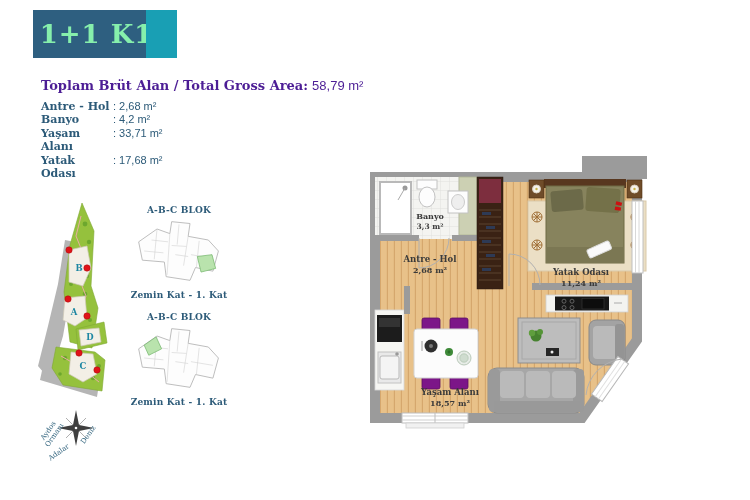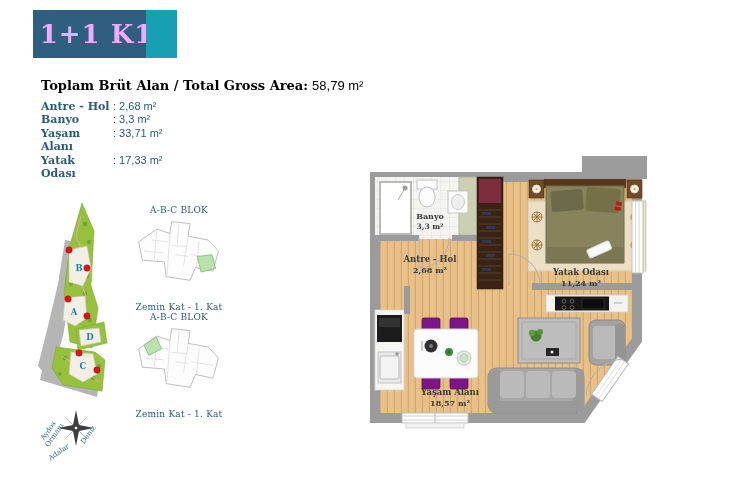--- a/index.html
+++ b/index.html
@@ -1,38 +1,38 @@
 <!DOCTYPE html>
 <html><head>
 <meta charset="utf-8">
 <style>
   html,body{margin:0;padding:0;background:#fff;}
   .page{position:relative;width:750px;height:500px;background:#ffffff;overflow:hidden;
         font-family:"Liberation Sans",sans-serif;}
   
   .badge{position:absolute;left:33px;top:10px;width:127px;height:48px;background:#2e5f80;
-         color:#f0abfc;display:flex;align-items:center;justify-content:center;
+         color:#86efac;display:flex;align-items:center;justify-content:center;
          font-family:"DejaVu Serif","Liberation Serif",serif;font-weight:bold;font-size:26px;letter-spacing:1px;}
   .badge-accent{position:absolute;left:146px;top:10px;width:31px;height:48px;background:#199fb4;}
   
-  .heading{position:absolute;left:41px;top:78px;white-space:nowrap;color:#000000;font-size:13px;}
+  .heading{position:absolute;left:41px;top:78px;white-space:nowrap;color:#4c1d95;font-size:13px;}
   .heading .h-label{font-family:"DejaVu Serif","Liberation Serif",serif;font-weight:bold;}
   .heading .h-value{font-family:"Liberation Sans",sans-serif;font-weight:normal;margin-left:4px;}
   .room-list{position:absolute;left:41px;top:100px;color:#2c5a78;font-size:11px;line-height:13.4px;}
   .room-row{display:flex;}
   .room-label{width:72px;font-family:"DejaVu Serif","Liberation Serif",serif;font-weight:bold;}
   .room-value{font-family:Liberation Sans, sans-serif;}
   
   .siteplan{position:absolute;left:35px;top:198px;}
   .compass{position:absolute;left:26px;top:386px;}
   .blockwrap{position:absolute;left:126px;width:106px;text-align:center;}
   .bw1{top:205px;} .bw2{top:312px;}
-  .block-title,.block-caption{font-family:"DejaVu Serif","Liberation Serif",serif;font-weight:normal;
+  .block-title,.block-caption{font-family:"DejaVu Serif","Liberation Serif",serif;font-weight:bold;
          font-size:9px;color:#2c5a78;letter-spacing:.2px;}
-  .block-title{margin-bottom:3px;} .block-caption{margin-top:14px;}
+  .block-title{margin-bottom:3px;} .block-caption{margin-top:2px;}
   
   .floorplan{position:absolute;left:360px;top:155px;}
   text.fp-label{font-family:"DejaVu Serif","Liberation Serif",serif;font-weight:bold;fill:#3a3a3a;}
   text.site-letter{font-family:"DejaVu Serif","Liberation Serif",serif;font-weight:bold;fill:#1d86a2;}
   text.compass-label{font-family:"DejaVu Serif","Liberation Serif",serif;fill:#33657f;}
 </style>
 </head>
 <body>
 
 <div class="page">
@@ -44,29 +44,29 @@
     <span class="h-label">Toplam Brüt Alan / Total Gross Area:</span><span class="h-value">58,79 m²</span>
   </div>
 
   <div class="room-list">
     <div class="room-row">
       <span class="room-label">Antre - Hol</span>
       <span class="room-value">: 2,68 m²</span>
     </div>
     <div class="room-row">
       <span class="room-label">Banyo</span>
-      <span class="room-value">: 3,3 m²</span>
+      <span class="room-value">: 4,2 m²</span>
     </div>
     <div class="room-row">
       <span class="room-label">Yaşam Alanı</span>
       <span class="room-value">: 33,71 m²</span>
     </div>
     <div class="room-row">
       <span class="room-label">Yatak Odası</span>
-      <span class="room-value">: 17,33 m²</span>
+      <span class="room-value">: 17,68 m²</span>
     </div>
   </div>
 
   <svg class="siteplan" width="100" height="205" viewBox="0 0 100 205">
     <path d="M30,42 L40,44 L36,92 L28,138 L15,182 L3,168 L13,128 L23,86 Z" fill="#b5b5b5"></path>
     <path d="M8,168 L64,186 L62,199 L5,182 Z" fill="#b5b5b5"></path>
     <path d="M47,5 L59,33 L56,88 L63,110 L57,150 L35,144 L29,94 L35,47 Z" fill="#95c13d" stroke="#7fa732" stroke-width="0.6"></path>
     <path d="M41,131 L69,124 L72,145 L43,152 Z" fill="#95c13d" stroke="#7fa732" stroke-width="0.6"></path>
     <path d="M21,149 L60,154 L70,162 L67,193 L28,187 L17,170 Z" fill="#95c13d" stroke="#7fa732" stroke-width="0.6"></path>
     <g fill="#6da72e">

